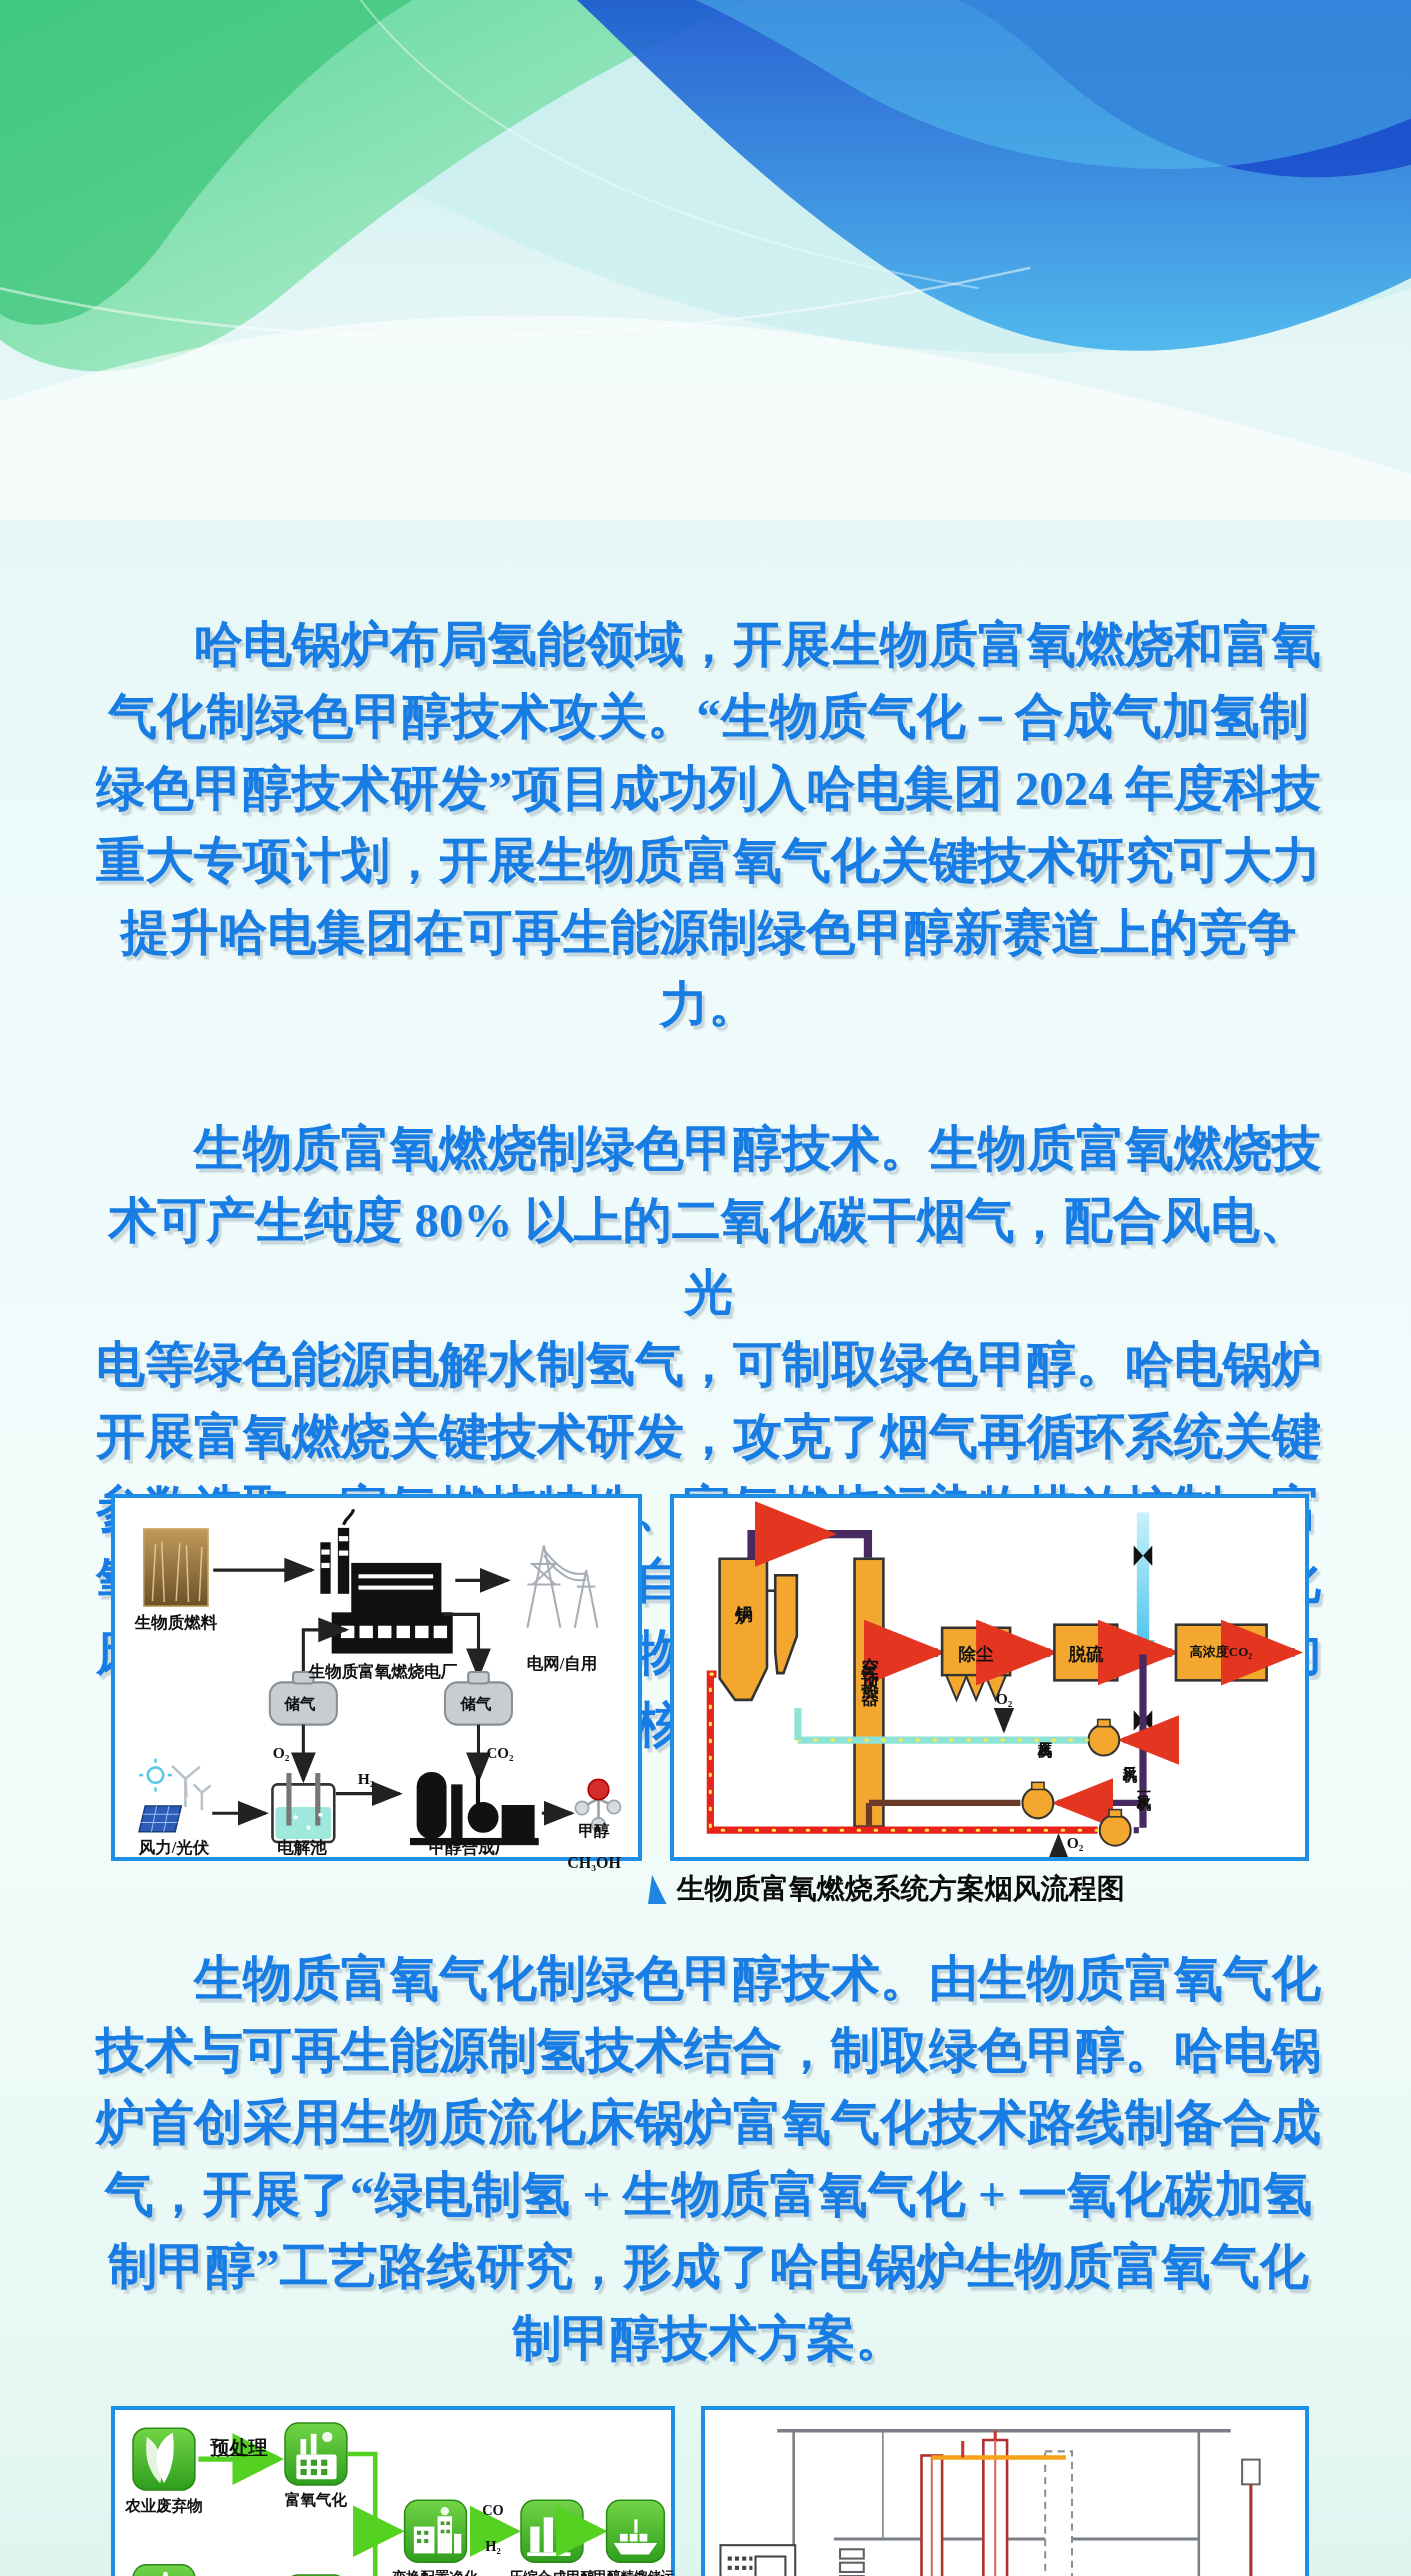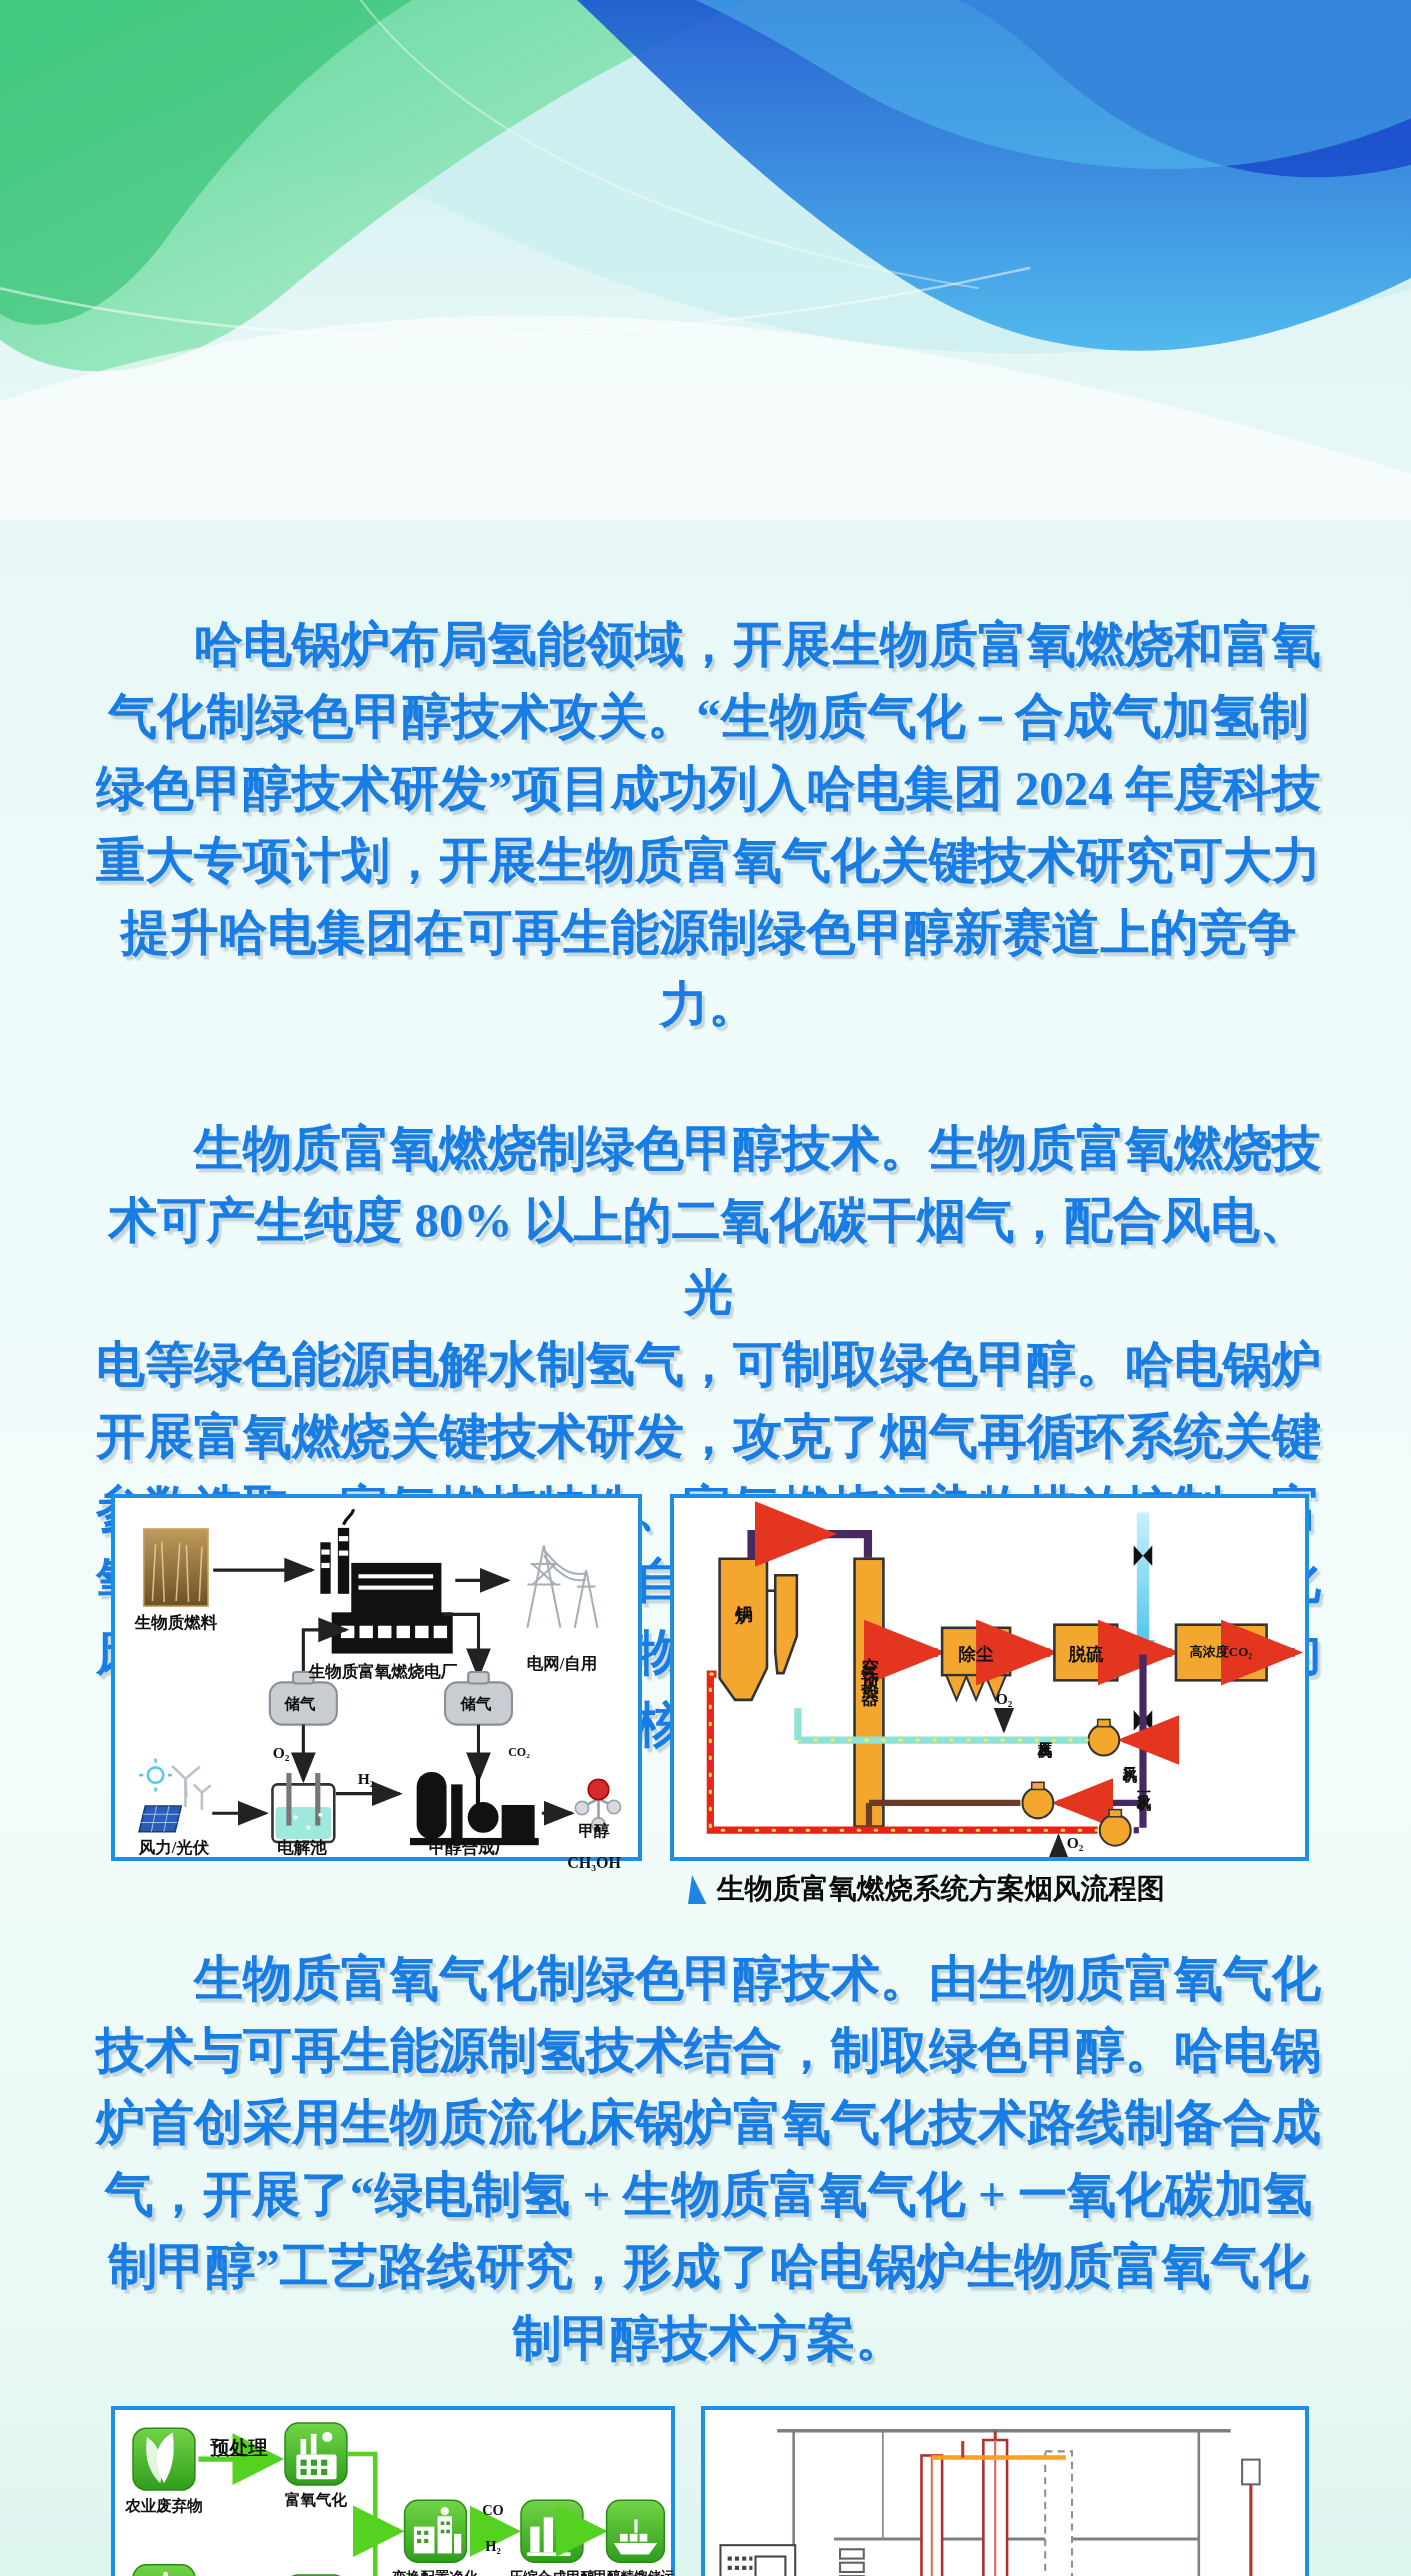--- a/index.html
+++ b/index.html
@@ -209,21 +209,21 @@
         <circle cx="968" cy="600" r="13" fill="#d7dbdf" stroke="#9aa0a6" stroke-width="3"></circle>
         <circle cx="938" cy="634" r="13" fill="#d7dbdf" stroke="#9aa0a6" stroke-width="3"></circle>
       </svg>
       <span class="lbl" style="left:61px;top:114px;font-size:16.5px;">生物质燃料</span>
       <span class="lbl" style="left:268px;top:163px;font-size:16.5px;">生物质富氧燃烧电厂</span>
       <span class="lbl" style="left:447px;top:155px;font-size:16.5px;">电网/自用</span>
       <span class="lbl" style="left:185px;top:196px;font-size:15.5px;">储气</span>
       <span class="lbl" style="left:361px;top:196px;font-size:15.5px;">储气</span>
       <span class="lbl" style="left:166px;top:246px;font-size:15.5px;">O₂</span>
       <span class="lbl" style="left:251px;top:272px;font-size:15.5px;">H₂</span>
-      <span class="lbl" style="left:404px;top:247px;font-size:12px;">CO₂</span>
+      <span class="lbl" style="left:385px;top:247px;font-size:15px;">CO₂</span>
       <span class="lbl" style="left:59px;top:339px;font-size:16.5px;">风力/光伏</span>
       <span class="lbl" style="left:187px;top:339px;font-size:16.5px;">电解池</span>
       <span class="lbl" style="left:355px;top:339px;font-size:16.5px;">甲醇合成厂</span>
       <span class="lbl" style="left:479px;top:323px;font-size:15.5px;">甲醇</span>
       <span class="lbl" style="left:479px;top:356px;font-size:16px;">CH₃OH</span>
     </div>
 
     <div id="fig2" class="fig">
       <svg viewBox="0 0 1224 697">
         <defs>
@@ -293,21 +293,21 @@
       <span class="lbl" style="left:302px;top:144px;font-size:17.5px;">除尘</span>
       <span class="lbl" style="left:412px;top:144px;font-size:17.5px;">脱硫</span>
       <span class="lbl" style="left:547px;top:145px;font-size:13px;">高浓度CO₂</span>
       <span class="lbl" style="left:330px;top:192px;font-size:15.5px;">O₂</span>
       <span class="vlbl" style="left:446px;top:258px;font-size:14.4px;">二次风机</span>
       <span class="vlbl" style="left:361px;top:233px;font-size:14.4px;">高压风机</span>
       <span class="vlbl" style="left:460px;top:286px;font-size:14.4px;">一次风机</span>
       <span class="lbl" style="left:401px;top:336px;font-size:15.5px;">O₂</span>
     </div>
 
-    <div class="caption" style="left:688px;top:1871px;">
+    <div class="caption" style="left:648px;top:1871px;">
       <span class="tri"></span>
       <span class="cap-text">生物质富氧燃烧系统方案烟风流程图</span>
     </div>
 
     <p id="para3" class="para">　　生物质富氧气化制绿色甲醇技术。由生物质富氧气化
 技术与可再生能源制氢技术结合，制取绿色甲醇。哈电锅
 炉首创采用生物质流化床锅炉富氧气化技术路线制备合成
 气，开展了“绿电制氢 + 生物质富氧气化 + 一氧化碳加氢
 制甲醇”工艺路线研究，形成了哈电锅炉生物质富氧气化
 制甲醇技术方案。</p>

